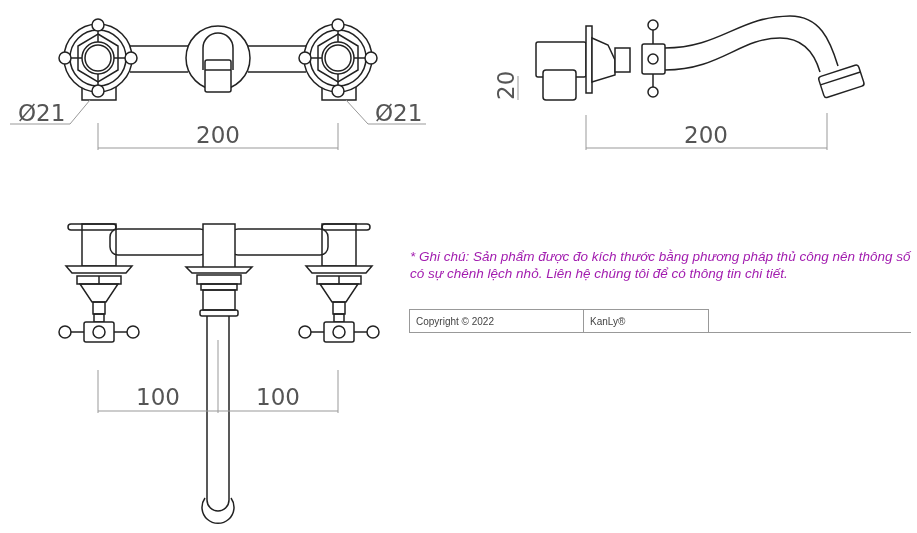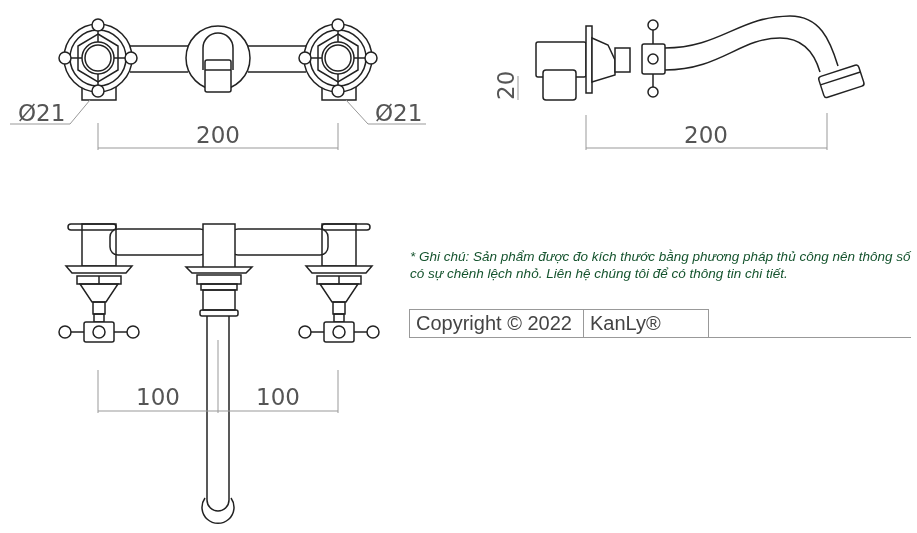--- a/index.html
+++ b/index.html
@@ -1,20 +1,20 @@
 <!DOCTYPE html>
 <html><head>
 <meta charset="utf-8">
 <style>
   html,body{margin:0;padding:0;background:#fff;}
   body{width:917px;height:533px;position:relative;overflow:hidden;font-family:"Liberation Sans",sans-serif;}
   svg.drawing{position:absolute;left:0;top:0;}
   .dim{font-family:"DejaVu Sans",sans-serif;font-size:23px;fill:#555;}
-  .note{position:absolute;left:410px;top:248px;width:505px;font-size:13.5px;line-height:17px;color:#14532d;font-style:italic;}
-  table.info{position:absolute;left:409px;top:309px;border-collapse:collapse;font-size:20px;color:#444;}
+  .note{position:absolute;left:410px;top:248px;width:505px;font-size:13.5px;line-height:17px;color:#a21caf;font-style:italic;}
+  table.info{position:absolute;left:409px;top:309px;border-collapse:collapse;font-size:10px;color:#444;}
   table.info td{border:1.5px solid #999;padding:2px 6px;height:18px;white-space:nowrap;}
   table.info td.empty{border-top:none;border-right:none;}
   table.info td.bold{font-weight:bold;}
 </style>
 </head>
 <body>
 
 <svg class="drawing" width="917" height="533" viewBox="0 0 917 533">
 
   <g fill="none" stroke="#222" stroke-width="1.5">

